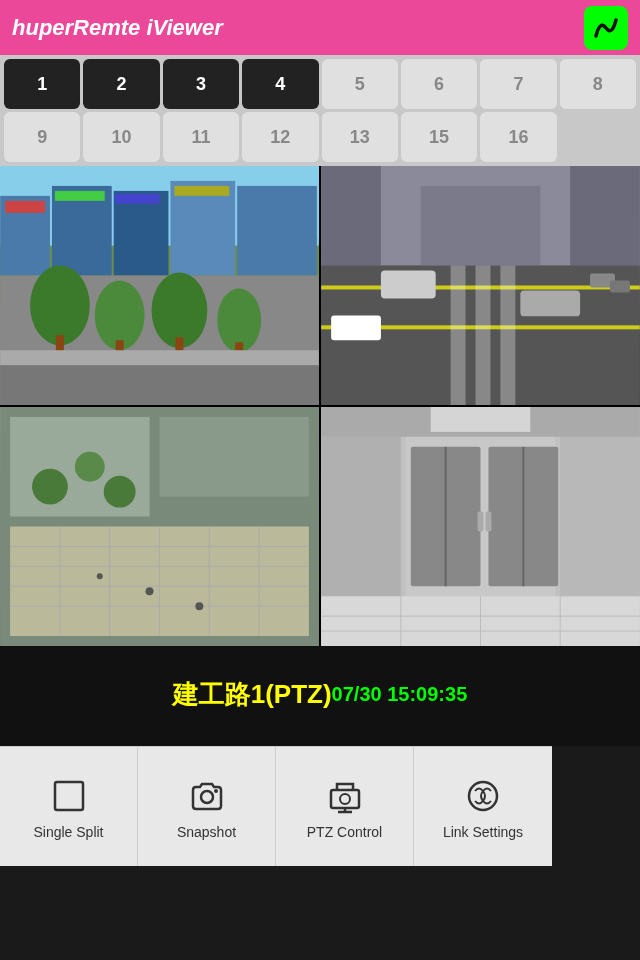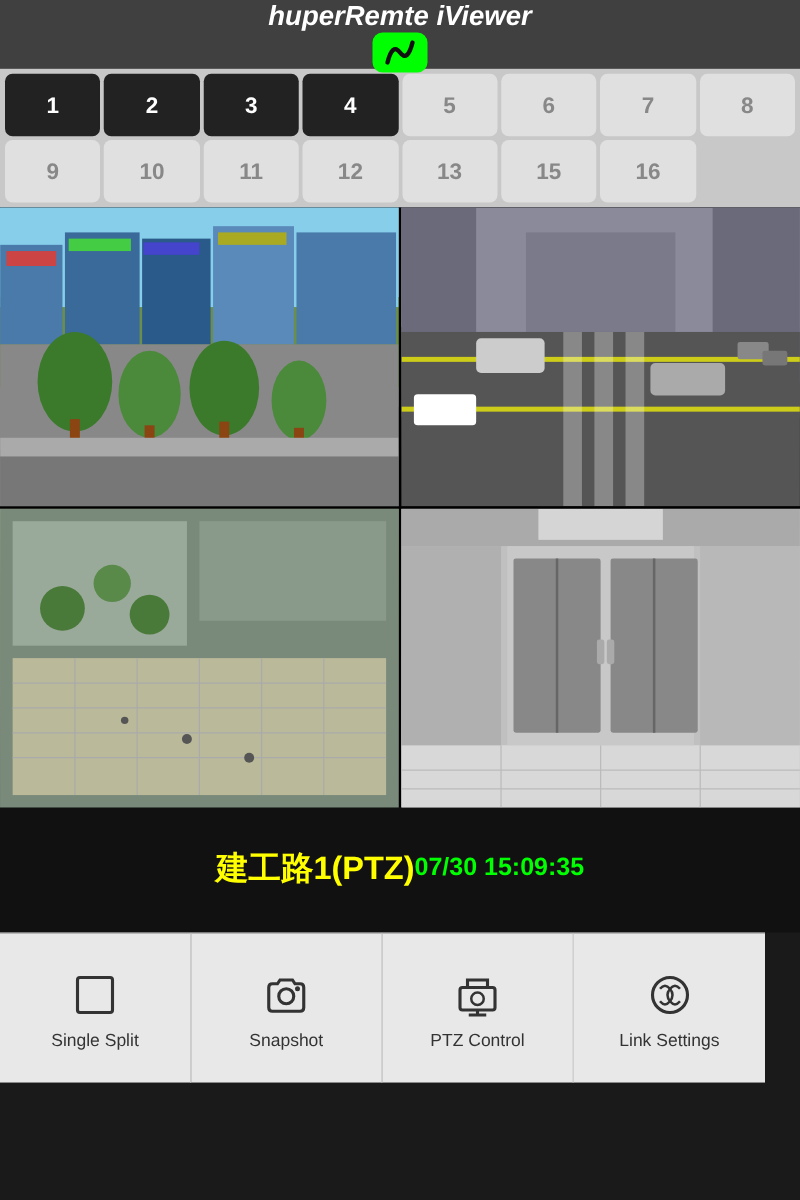--- a/index.html
+++ b/index.html
@@ -9,26 +9,25 @@
       background: #1a1a1a;
       font-family: Arial, sans-serif;
       overflow: hidden;
       position: relative;
     }
 
     
     #header {
       width: 640px;
       height: 55px;
-      background: #404040;
+      background: #ec4899;
       display: flex;
       align-items: center;
       justify-content: space-between;
       padding: 0 12px;
-      flex-direction: column;
     }
     #header-title {
       color: white;
       font-size: 22px;
       font-style: italic;
       font-weight: bold;
     }
     #logo-btn {
       width: 44px;
       height: 44px;
@@ -116,23 +115,23 @@
       font-weight: bold;
     }
     #server-name {
       color: white;
       font-size: 26px;
       font-weight: bold;
     }
 
     
     #toolbar {
-      width: 612px;
+      width: 552px;
       height: 120px;
-      background: #404040;
+      background: #a3a3a3;
       display: grid;
       grid-template-columns: repeat(4, 1fr);
       border-top: 1px solid #ccc;
     }
     .toolbar-btn {
       display: flex;
       flex-direction: column;
       align-items: center;
       justify-content: center;
       gap: 6px;

